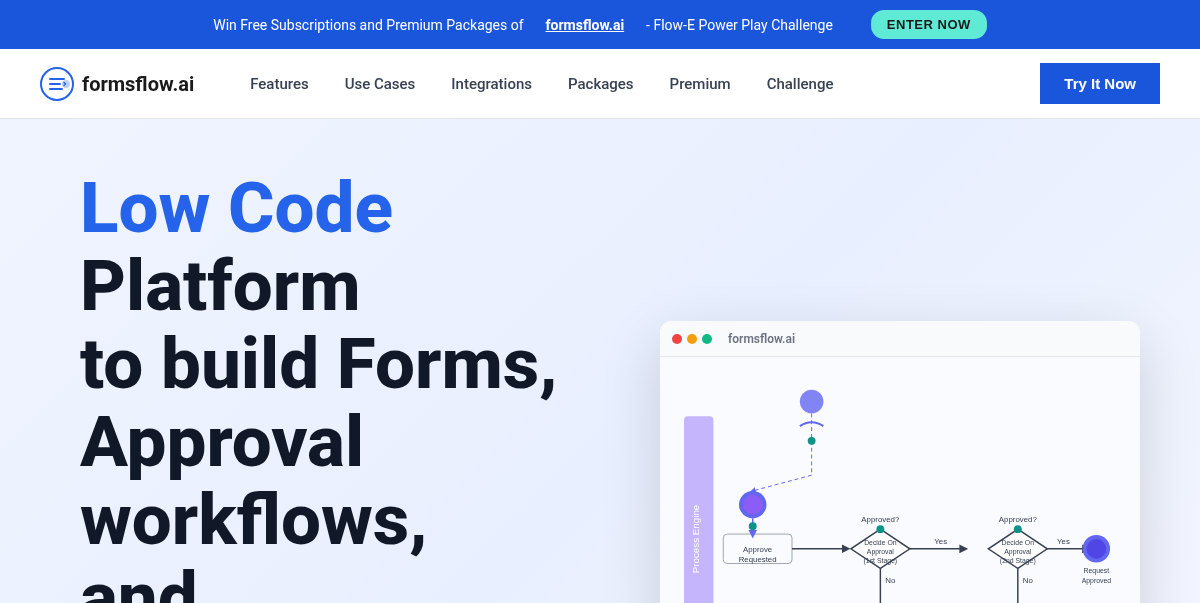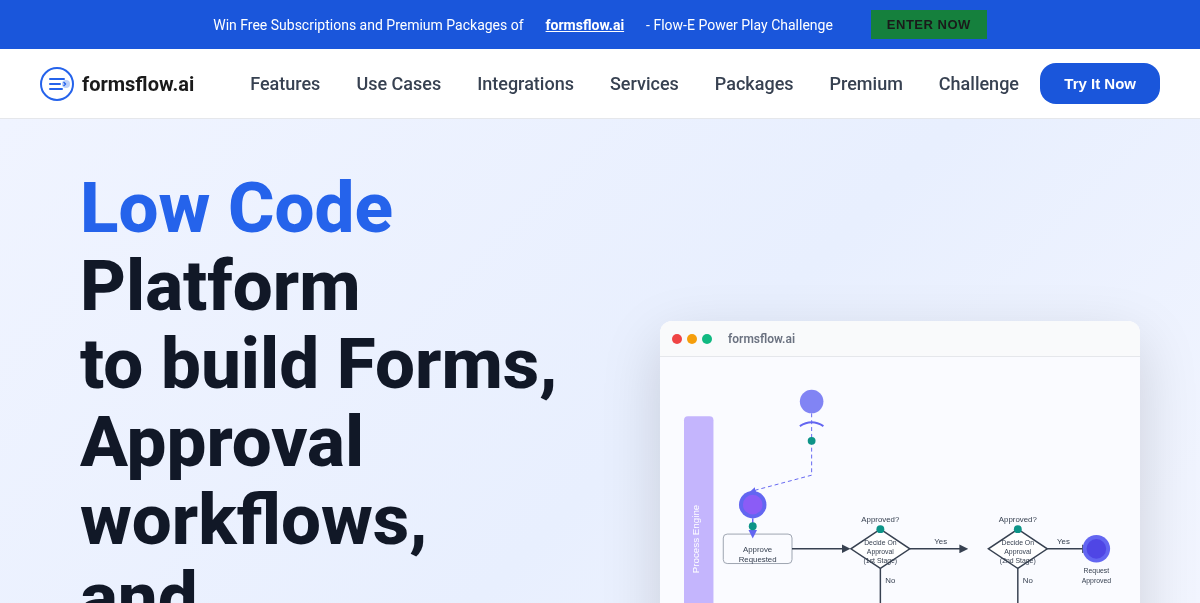--- a/index.html
+++ b/index.html
@@ -12,27 +12,27 @@
       text-align: center;
       padding: 10px 20px;
       font-size: 14px;
       display: flex;
       align-items: center;
       justify-content: center;
       gap: 22px;
     }
     .banner a { color: white; font-weight: bold; text-decoration: underline; }
     .banner-btn {
-      background-color: #15803d;
+      background-color: #5eead4;
       color: #1a1a1a;
       font-weight: 700;
       font-size: 13px;
       padding: 7px 16px;
       border: none;
-      border-radius: 0;
+      border-radius: 13px;
       cursor: pointer;
       margin-left: 16px;
       letter-spacing: 0.5px;
     }
 
     
     nav {
       display: flex;
       align-items: center;
       padding: 0 40px;
@@ -55,35 +55,35 @@
       height: 34px;
     }
     .nav-links {
       display: flex;
       align-items: center;
       gap: 4px;
       flex: 1;
     }
     .nav-link {
       padding: 8px 16px;
-      font-size: 18px;
+      font-size: 15px;
       color: #374151;
       text-decoration: none;
       font-weight: 500;
       cursor: pointer;
       border-radius: 4px;
     }
     .try-btn {
       background-color: #1a56db;
       color: white;
       font-weight: 600;
       font-size: 15px;
       padding: 12px 24px;
       border: none;
-      border-radius: 16px;
+      border-radius: 0;
       cursor: pointer;
       white-space: nowrap;
     }
 
     
     .hero {
       background: linear-gradient(135deg, #f0f4ff 0%, #e8effe 50%, #f5f7ff 100%);
       min-height: 465px;
       display: flex;
       align-items: center;
@@ -184,21 +184,20 @@
       <path d="M10 12h14M10 17h10M10 22h12" stroke="#2563eb" stroke-width="2" stroke-linecap="round"></path>
       <circle cx="26" cy="17" r="4" fill="#2563eb" opacity="0.3"></circle>
       <path d="M24 15.5l1.5 1.5-1.5 1.5" stroke="#2563eb" stroke-width="1.5" stroke-linecap="round" stroke-linejoin="round"></path>
     </svg>
     <span>formsflow.ai</span>
   </a>
   <div class="nav-links">
     <a class="nav-link" href="#">Features</a>
     <a class="nav-link" href="#">Use Cases</a>
     <a class="nav-link" href="#">Integrations</a>
-    <a class="nav-link" href="#">Services</a>
     <a class="nav-link" href="#">Packages</a>
     <a class="nav-link" href="#">Premium</a>
     <a class="nav-link" href="#">Challenge</a>
   </div>
   <button class="try-btn">Try It Now</button>
 </nav>
 
 <section class="hero">
   <div class="hero-text">
     <h1 class="hero-title">

